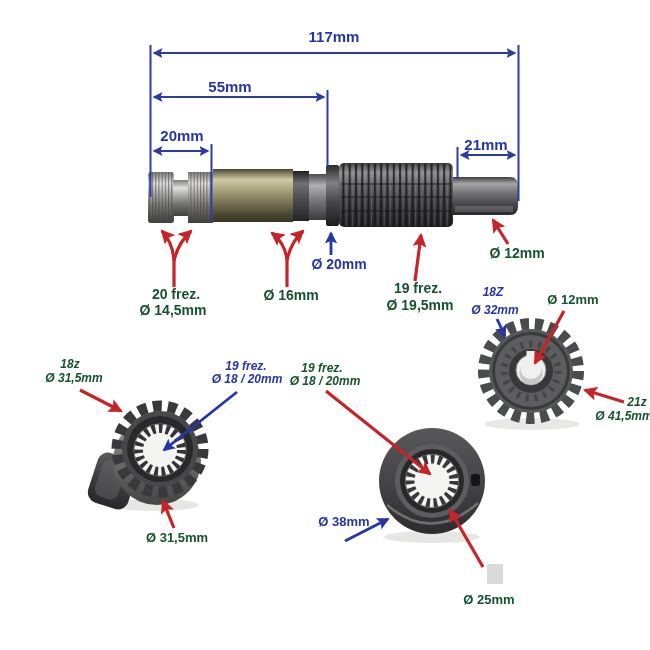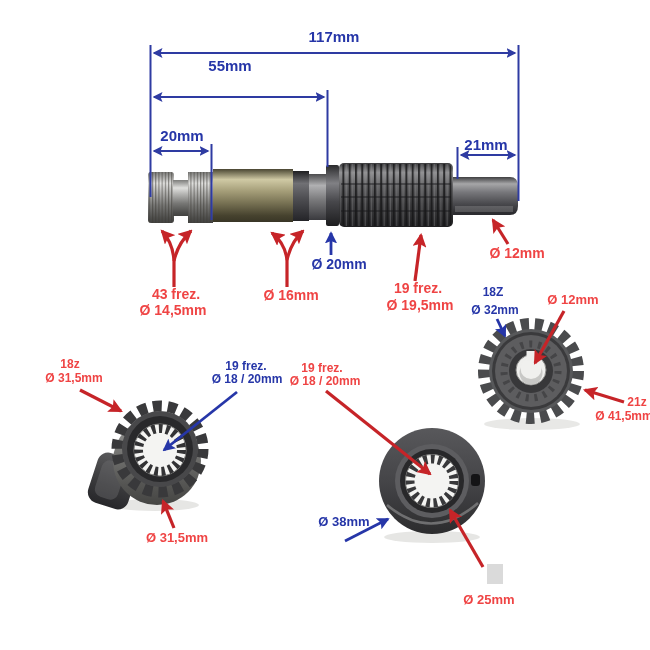--- a/index.html
+++ b/index.html
@@ -1,25 +1,25 @@
 <!DOCTYPE html>
 <html><head>
 <meta charset="utf-8">
 <style>
   html,body{margin:0;padding:0;background:#ffffff;}
   #stage{position:relative;width:650px;height:650px;background:#ffffff;overflow:hidden;
          font-family:"Liberation Sans",sans-serif;margin-left:40px;}
   #diagram-svg{position:absolute;left:0;top:0;}
   .lbl{position:absolute;transform:translateX(-50%);font-weight:bold;white-space:nowrap;line-height:1.1;}
   .blue{color:#2636a8;}
-  .red{color:#ef4444;}
+  .red{color:#14532d;}
   .fs15{font-size:15px;}
   .fs14{font-size:14px;}
   .fs13{font-size:13px;}
-  .fs12{font-size:12px;}
+  .fs12{font-size:12px;font-style:italic;}
 </style>
 </head>
 <body>
 
 <div id="stage">
 
 <svg id="diagram-svg" width="650" height="650" viewBox="0 0 650 650">
   <defs>
     <marker id="mb" viewBox="0 0 10 10" refX="8.5" refY="5" markerWidth="5" markerHeight="5" orient="auto-start-reverse">
       <path d="M0 0 L10 5 L0 10 L2 5 z" fill="#2e3ba2"></path>
@@ -190,25 +190,25 @@
     <path d="M524 311 L495 363" marker-end="url(#mr)"></path>
     <path d="M584 402 L545 390" marker-end="url(#mr)"></path>
     <path d="M40 390 L81 411" marker-end="url(#mr)"></path>
     <path d="M134 528 L123 501" marker-end="url(#mr)"></path>
     <path d="M286 391 L390 474" marker-end="url(#mr)"></path>
     <path d="M443 567 L410 510" marker-end="url(#mr)"></path>
   </g>
 </svg>
 
 <div class="lbl blue fs15" style="left:294px;top:29px">117mm</div>
-<div class="lbl blue fs15" style="left:190px;top:58px">55mm</div>
+<div class="lbl blue fs15" style="left:190px;top:79px">55mm</div>
 <div class="lbl blue fs15" style="left:142px;top:128px">20mm</div>
 <div class="lbl blue fs15" style="left:446px;top:137px">21mm</div>
 
-<div class="lbl red fs14" style="left:136px;top:287px">43 frez.</div>
+<div class="lbl red fs14" style="left:136px;top:287px">20 frez.</div>
 <div class="lbl red fs14" style="left:133px;top:303px">Ø 14,5mm</div>
 <div class="lbl red fs14" style="left:251px;top:288px">Ø 16mm</div>
 <div class="lbl blue fs14" style="left:299px;top:257px">Ø 20mm</div>
 <div class="lbl red fs14" style="left:378px;top:281px">19 frez.</div>
 <div class="lbl red fs14" style="left:380px;top:298px">Ø 19,5mm</div>
 <div class="lbl red fs14" style="left:477px;top:246px">Ø 12mm</div>
 
 <div class="lbl blue fs12" style="left:453px;top:286px">18Z</div>
 <div class="lbl blue fs12" style="left:455px;top:304px">Ø 32mm</div>
 <div class="lbl red fs13" style="left:533px;top:293px">Ø 12mm</div>

